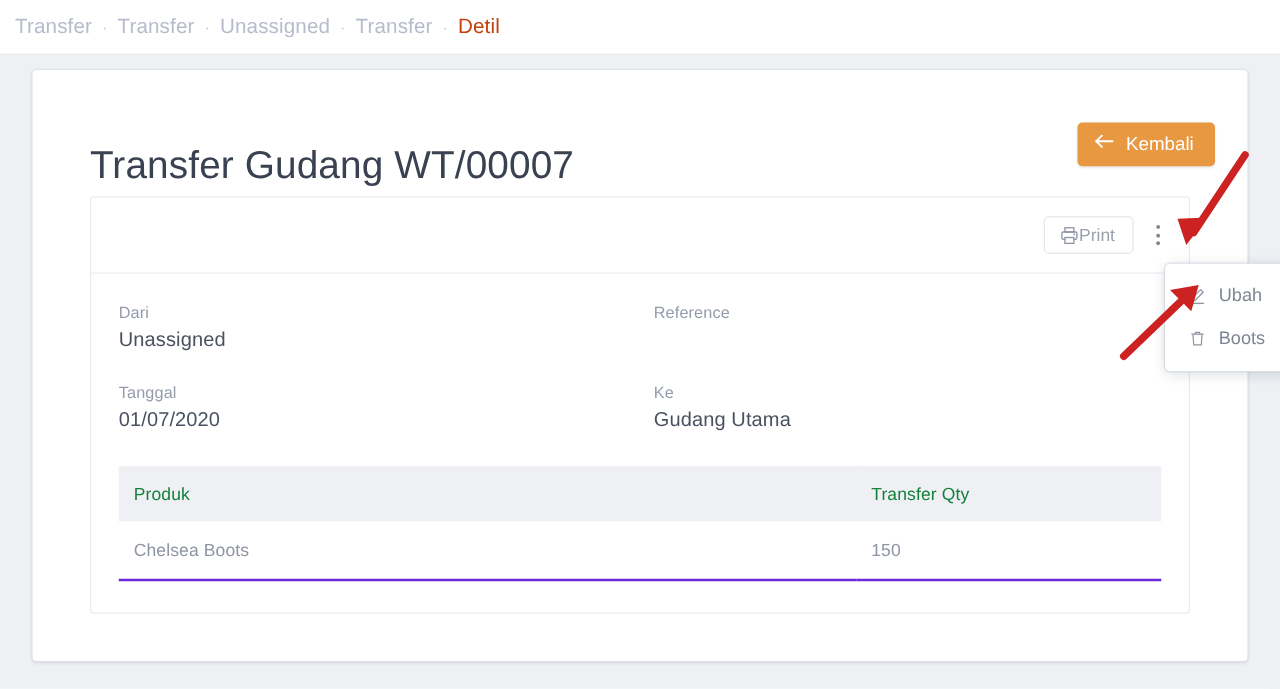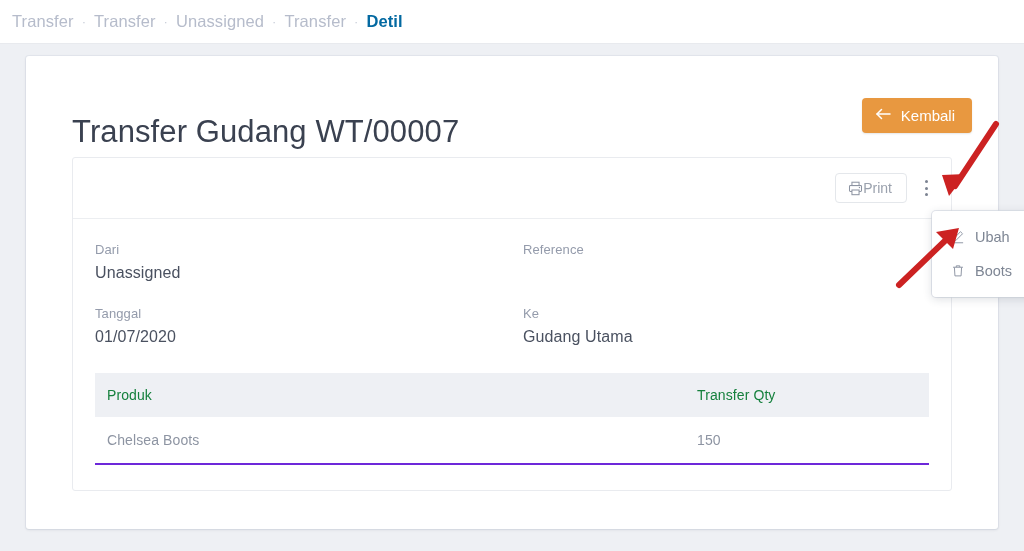--- a/index.html
+++ b/index.html
@@ -26,22 +26,22 @@
     padding-left: 12px;
     font-size: 16.5px;
     border-bottom: 1px solid #e8eaee;
   }
   .crumb {
     color: #b6bccb;
     letter-spacing: 0.1px;
     white-space: nowrap;
   }
   .crumb.current {
-    color: #0369a1;
-    font-weight: bold;
+    color: #c2410c;
+    font-weight: normal;
   }
   .crumb-sep {
     color: #c9ced9;
     padding: 0 8px;
     font-size: 13px;
   }
 
   
   .page-area {
     position: relative;

